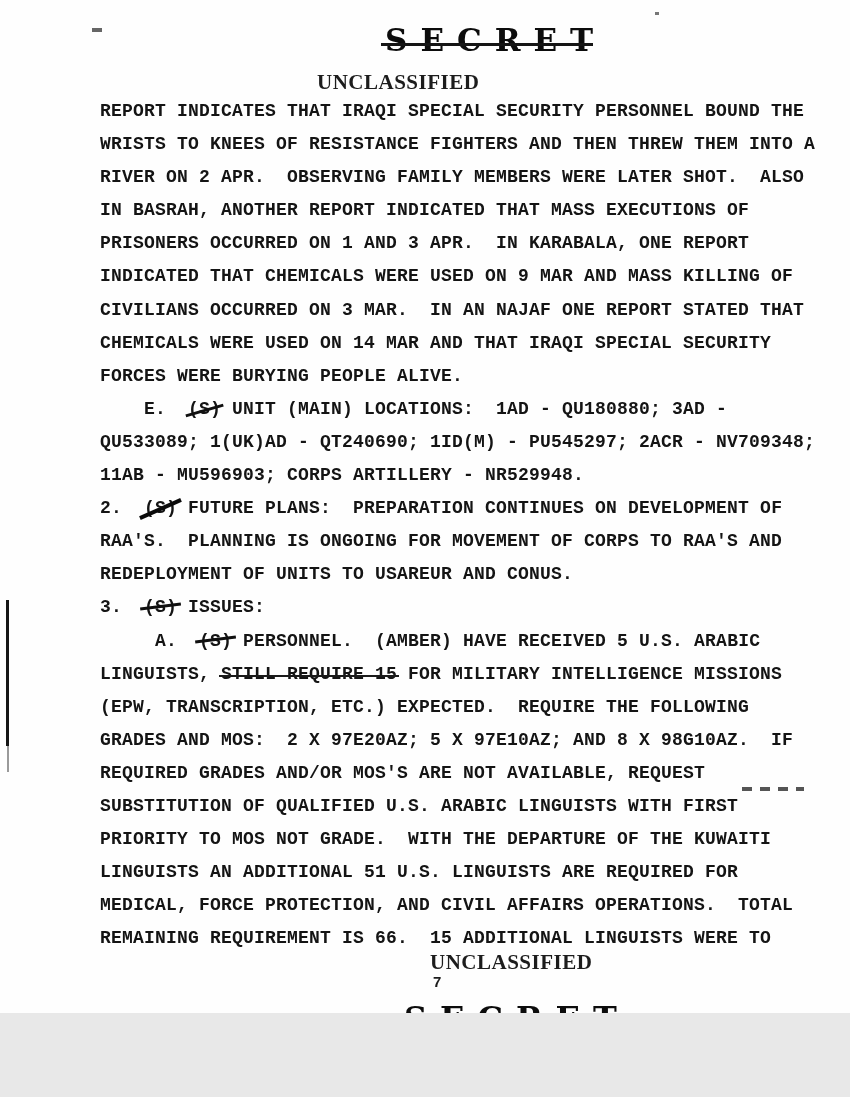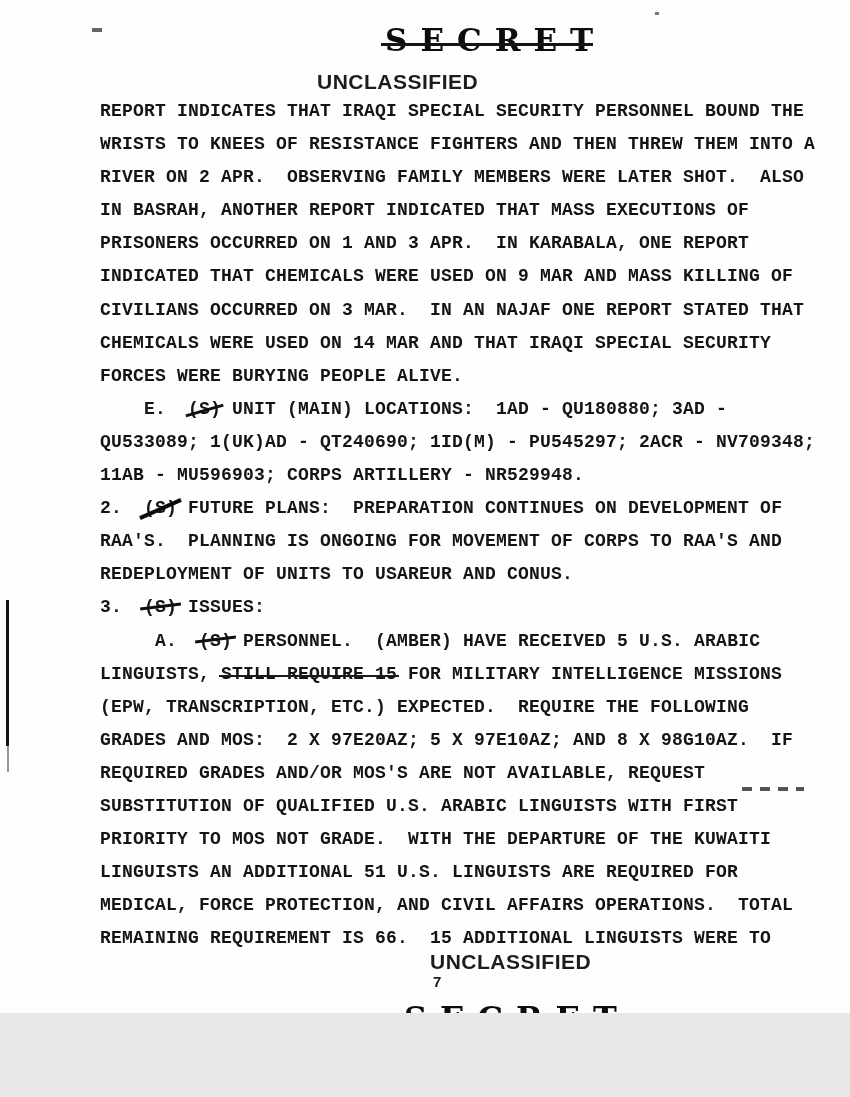--- a/index.html
+++ b/index.html
@@ -24,21 +24,21 @@
   .secret-stamp.bottom{left:404px;top:999px;font-size:32px;}
   .secret-line{
     position:absolute;
     background:#151515;
     height:3px;
   }
   .secret-stamp.top .secret-line{left:-4px;top:21px;width:212px;}
   .secret-stamp.bottom .secret-line{left:-2px;top:23px;width:226px;}
   .unclassified{
     position:absolute;
-    font-family:Liberation Sans, sans-serif;
+    font-family:Liberation Serif, serif;
     font-weight:700;
     font-size:21px;
     letter-spacing:0.5px;
     color:#1c1c1c;
   }
   .unclassified.top{left:317px;top:70px;}
   .unclassified.bottom{left:430px;top:950px;}
   .page-number{
     position:absolute;
     left:433px;top:973px;

